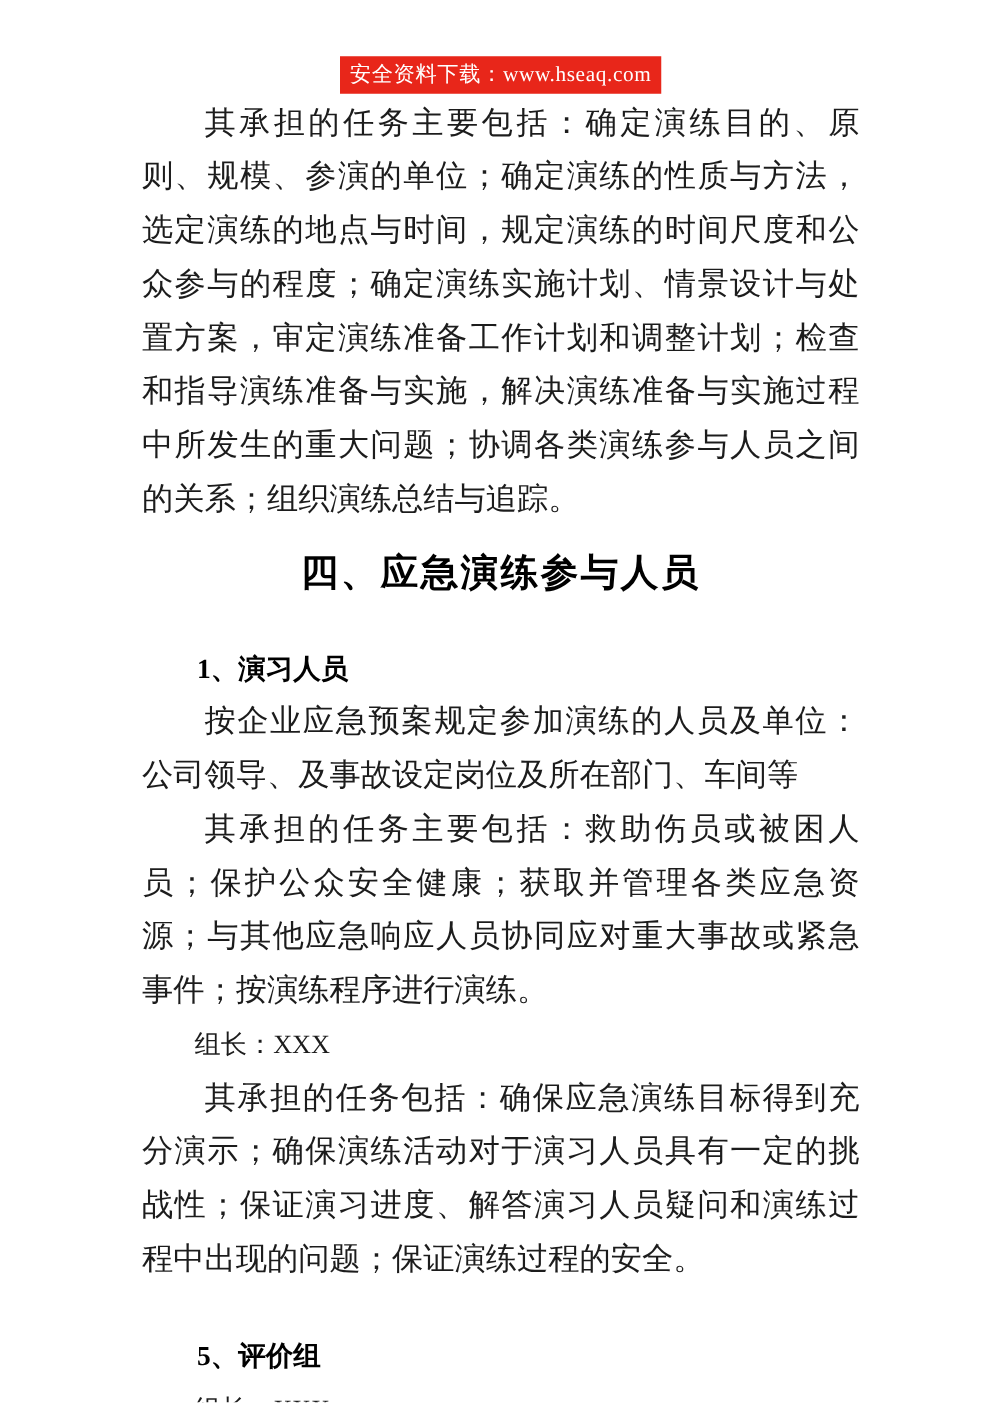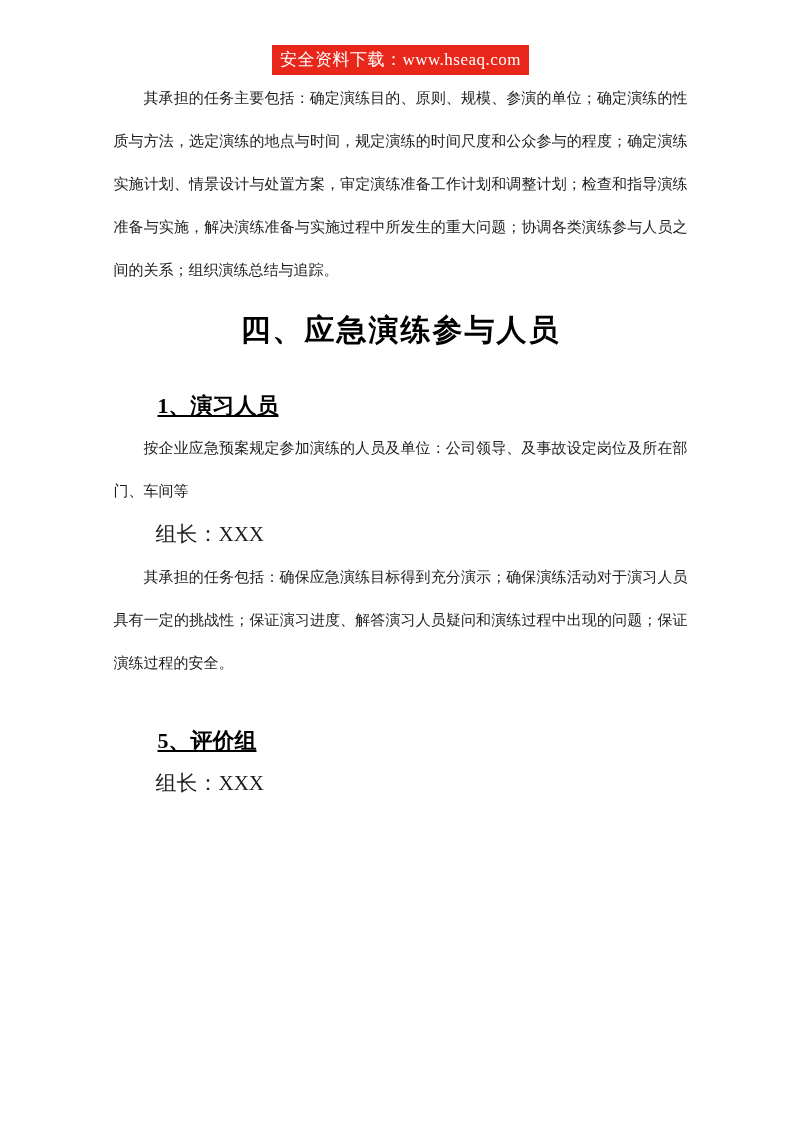--- a/index.html
+++ b/index.html
@@ -29,21 +29,21 @@
     display: inline-block;
     background: #e8261a;
     color: #ffffff;
     font-size: 17px;
     line-height: 30px;
     padding: 0 8px;
     letter-spacing: 0.5px;
   }
   p.body-para {
     margin: 0;
-    font-size: 15px;
+    font-size: 25px;
     line-height: 43px;
     text-align: justify;
     text-indent: 2em;
     word-break: break-all;
   }
   h1.doc-title {
     margin: 16px 0 32px 0;
     font-size: 30px;
     line-height: 44px;
     font-weight: bold;
@@ -51,21 +51,20 @@
     letter-spacing: 2px;
     color: #000000;
   }
   h2.sub-heading {
     margin: 20px 0 0 0;
     font-size: 22px;
     line-height: 43px;
     font-weight: bold;
     text-indent: 2em;
     color: #000000;
-    text-decoration: underline;
   }
   h2.sub-heading.spaced {
     margin-top: 34px;
   }
   p.plain-line {
     margin: 0;
     font-size: 21px;
     line-height: 43px;
     text-indent: 2em;
   }
@@ -80,20 +79,21 @@
   </div>
 
   <p class="body-para">其承担的任务主要包括：确定演练目的、原则、规模、参演的单位；确定演练的性质与方法，选定演练的地点与时间，规定演练的时间尺度和公众参与的程度；确定演练实施计划、情景设计与处置方案，审定演练准备工作计划和调整计划；检查和指导演练准备与实施，解决演练准备与实施过程中所发生的重大问题；协调各类演练参与人员之间的关系；组织演练总结与追踪。</p>
 
   <h1 class="doc-title">四、应急演练参与人员</h1>
 
   <h2 class="sub-heading">1、演习人员</h2>
 
   <p class="body-para">按企业应急预案规定参加演练的人员及单位：公司领导、及事故设定岗位及所在部门、车间等</p>
 
+  <p class="body-para">其承担的任务主要包括：救助伤员或被困人员；保护公众安全健康；获取并管理各类应急资源；与其他应急响应人员协同应对重大事故或紧急事件；按演练程序进行演练。</p>
 
 
   <p class="plain-line">组长：XXX</p>
 
 
   <p class="body-para">其承担的任务包括：确保应急演练目标得到充分演示；确保演练活动对于演习人员具有一定的挑战性；保证演习进度、解答演习人员疑问和演练过程中出现的问题；保证演练过程的安全。</p>
 
   <h2 class="sub-heading spaced">5、评价组</h2>
 
   <p class="plain-line">组长：XXX</p>

